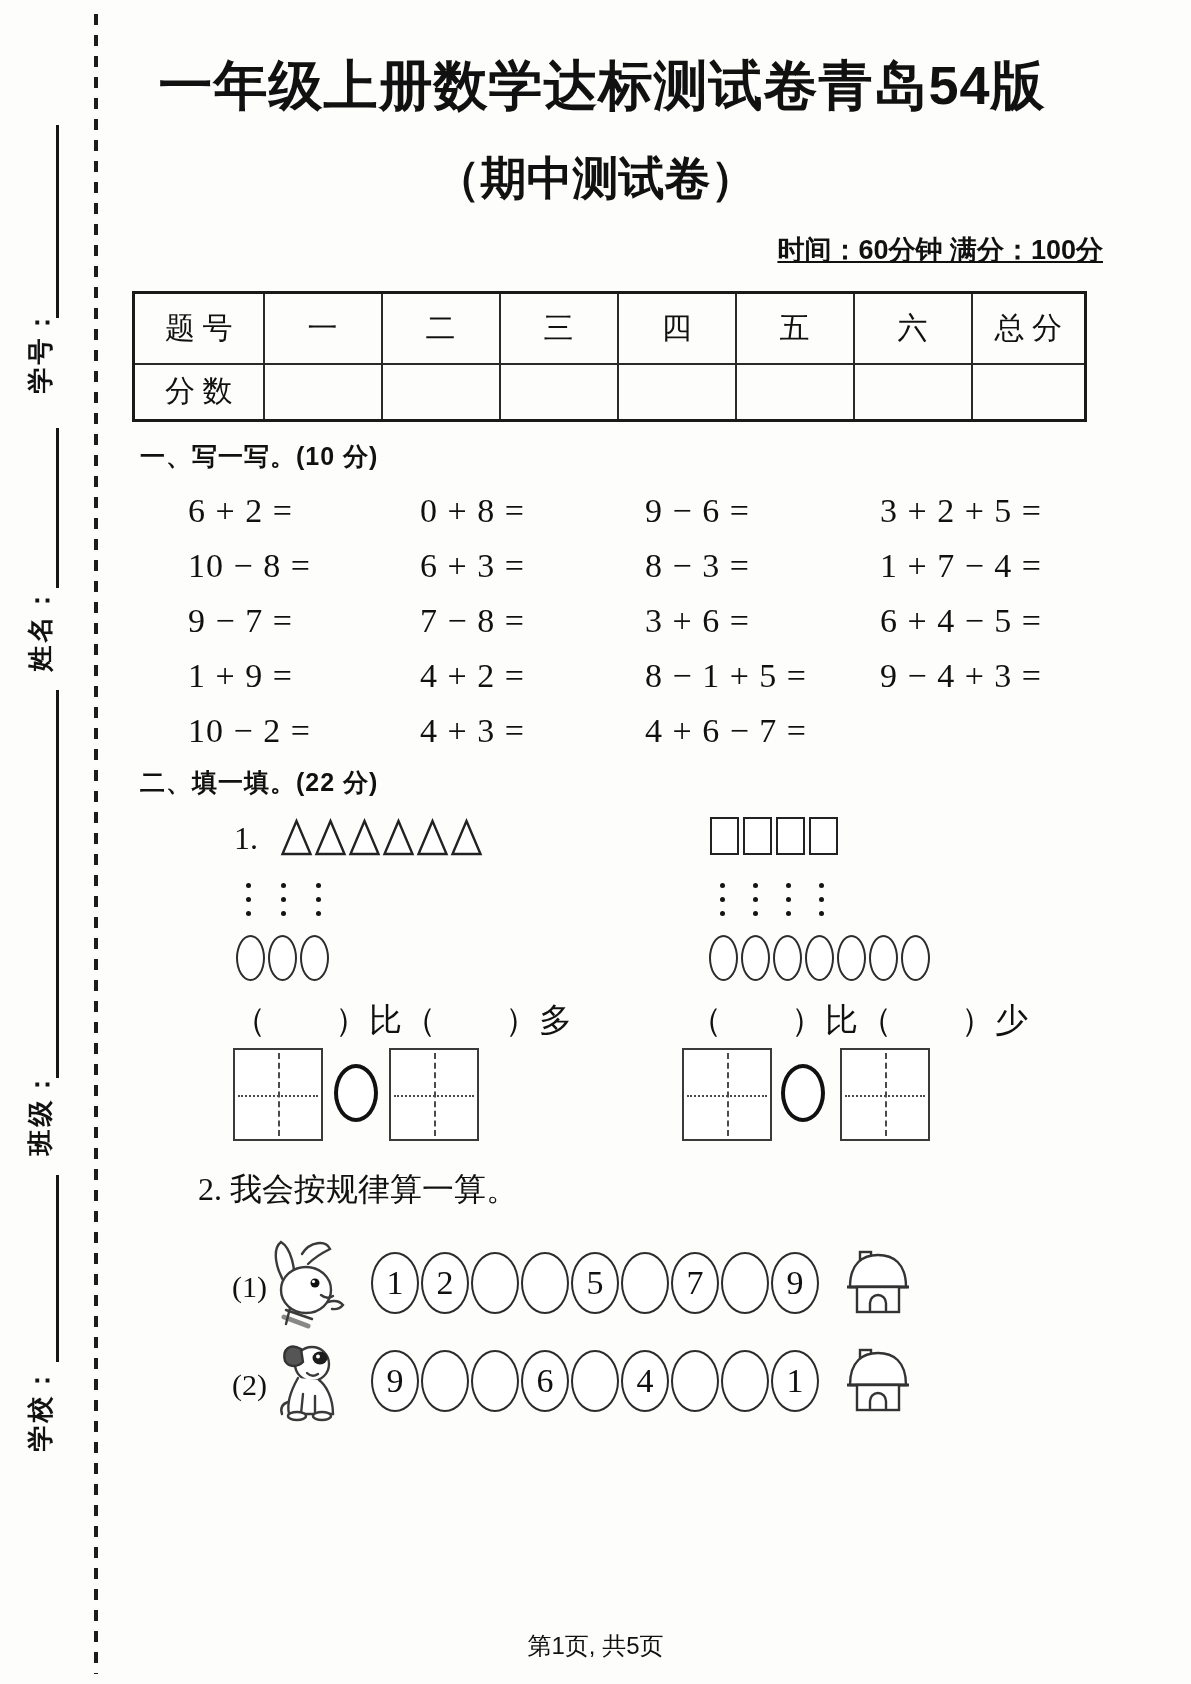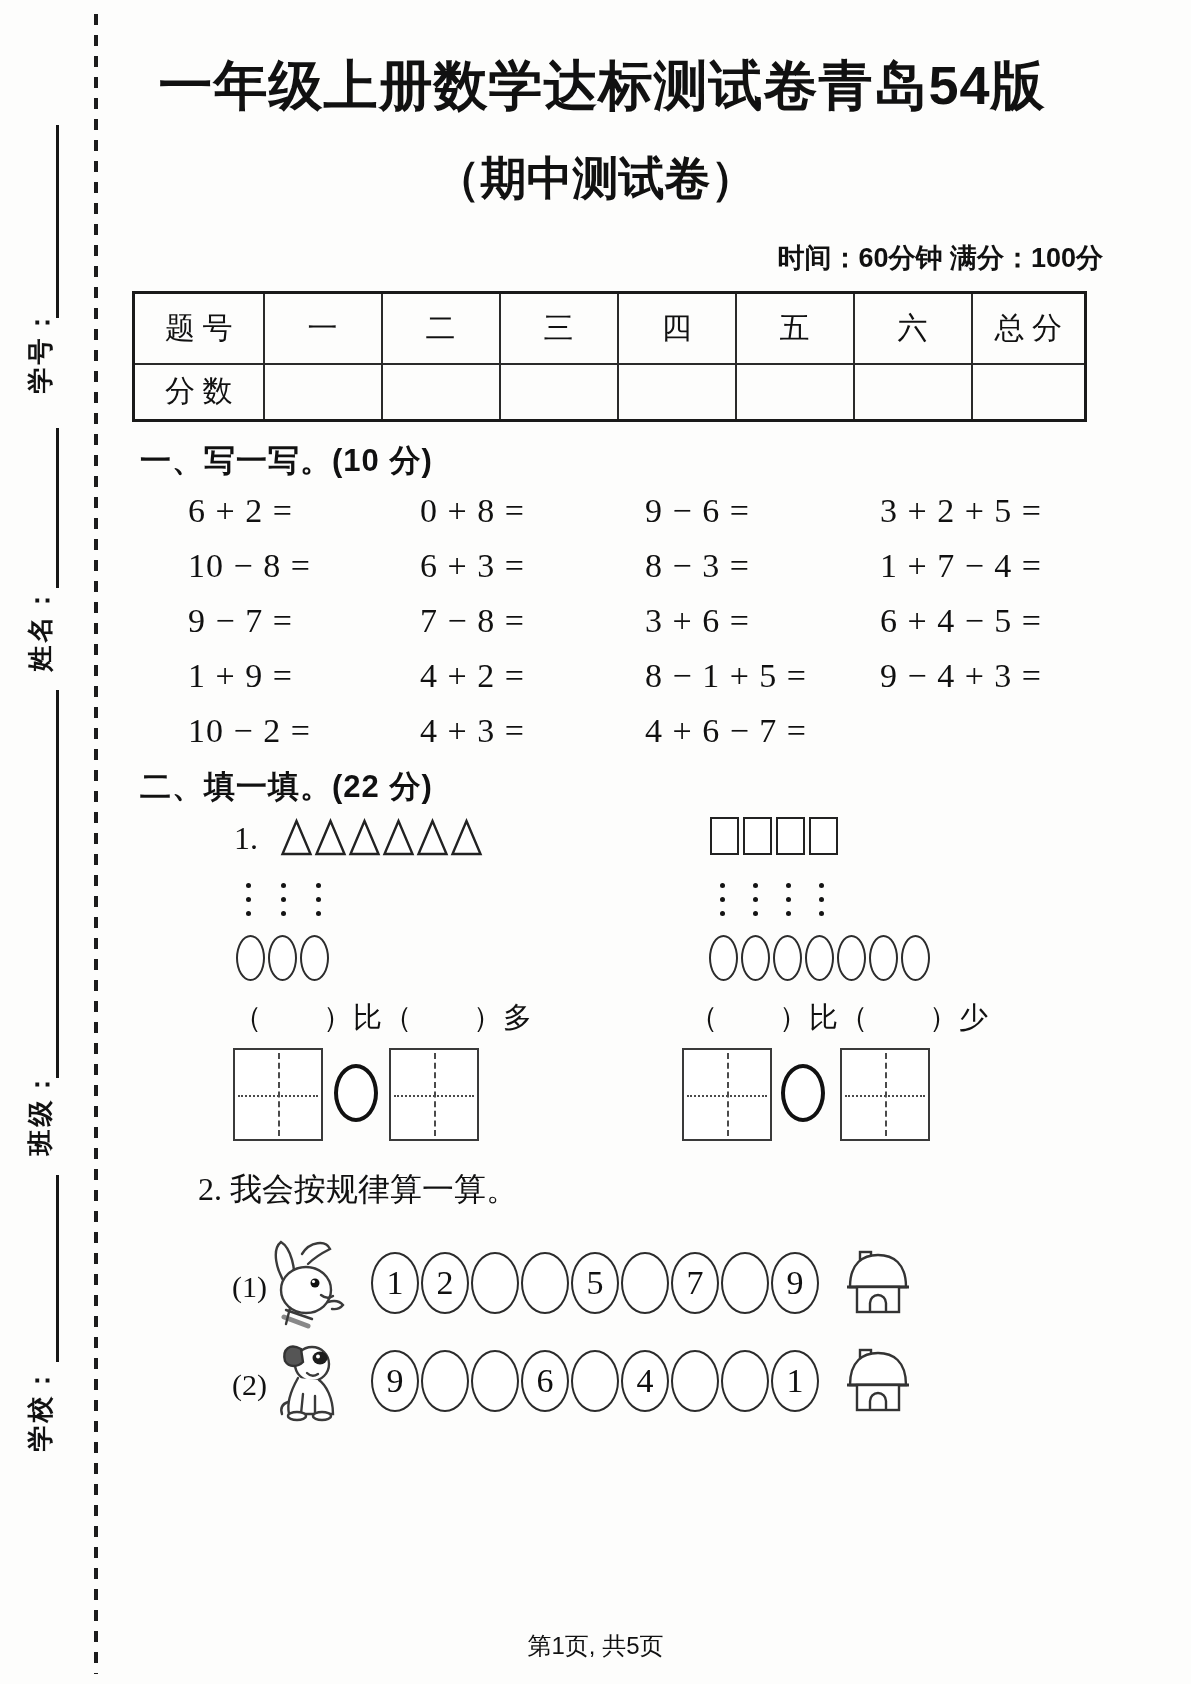--- a/index.html
+++ b/index.html
@@ -25,38 +25,38 @@
   
   .title {
     position:absolute; top:50px; left:0; width:100%; text-align:center;
     font-family:"Liberation Sans", sans-serif; font-weight:900; font-size:54px; letter-spacing:1px;padding-left:13px;
   }
   .subtitle {
     position:absolute; top:148px; left:0; width:100%; text-align:center;
     font-family:"Liberation Sans", sans-serif; font-weight:800; font-size:46px;
   }
   .info {
-    position:absolute; top:240px; left:0; width:1103px; text-align:right;
-    font-family:"Liberation Sans", sans-serif; font-weight:600; font-size:27px;
+    position:absolute; top:232px; left:0; width:1103px; text-align:right;
+    font-family:"Liberation Sans", sans-serif; font-weight:600; font-size:27px;text-decoration:underline;
   }
 
   
   .score-table {
     position:absolute; left:132px; top:291px; width:955px;
     border-collapse:collapse; table-layout:fixed; font-size:30px;
     border:3px solid #1a1a1a;
   }
   .score-table td { border:2px solid #2a2a2a; text-align:center; padding:0; }
   .score-table tr.r1 { height:71px; }
   .score-table tr.r2 { height:57px; }
 
   
   .sec-heading {
     position:absolute; font-family:"Liberation Sans", sans-serif;
-    font-weight:700; font-size:31px; letter-spacing:1px;
+    font-weight:700; font-size:25px; letter-spacing:1px;
   }
 
   
   .problems-grid {
     position:absolute; left:188px; top:492px;
     display:grid; grid-template-columns:232px 225px 235px auto; grid-auto-rows:55px;
     font-size:34px;
   }
   .problems-grid span { white-space:nowrap; letter-spacing:1px; }
 
@@ -64,21 +64,21 @@
   .item-number { position:absolute; font-size:32px; }
   .shape-row { position:absolute; display:flex; align-items:flex-end; }
   .sq { width:29px; height:38px; border:2.5px solid #222; margin-right:4px; background:#fff; }
   .dots-row { position:absolute; display:flex; }
   .dot-col { display:flex; flex-direction:column; }
   .dot { width:5px; height:5px; border-radius:50%; background:#141414; margin-bottom:9px; }
   .dots-left .dot-col  { margin-right:30px; }
   .dots-right .dot-col { margin-right:28px; }
   .rings-row { position:absolute; display:flex; }
   .ring { width:29px; height:46px; border:2.5px solid #2c2c2c; border-radius:50%; margin-right:3px; background:#fff; }
-  .compare-text { position:absolute; font-size:29px; white-space:nowrap; letter-spacing:1px; }
+  .compare-text { position:absolute; font-size:33px; white-space:nowrap; letter-spacing:1px; }
 
   .cmp-group { position:absolute; width:252px; height:95px; }
   .cmp-box { position:absolute; top:0; width:90px; height:93px; border:2px solid #3a3a3a; background:#fff; }
   .cmp-box .v { position:absolute; left:50%; top:3px; bottom:3px; width:0; border-left:2px dashed #4a4a4a; }
   .cmp-box .h { position:absolute; top:50%; left:3px; right:3px; height:0; border-top:2px dotted #4a4a4a; }
   .cmp-ring { position:absolute; top:16px; width:44px; height:58px; border:4px solid #111; border-radius:50%; background:#fff; }
 
   
   .pattern-label { position:absolute; font-size:30px; }
   .pattern-cells { position:absolute; display:flex; }

